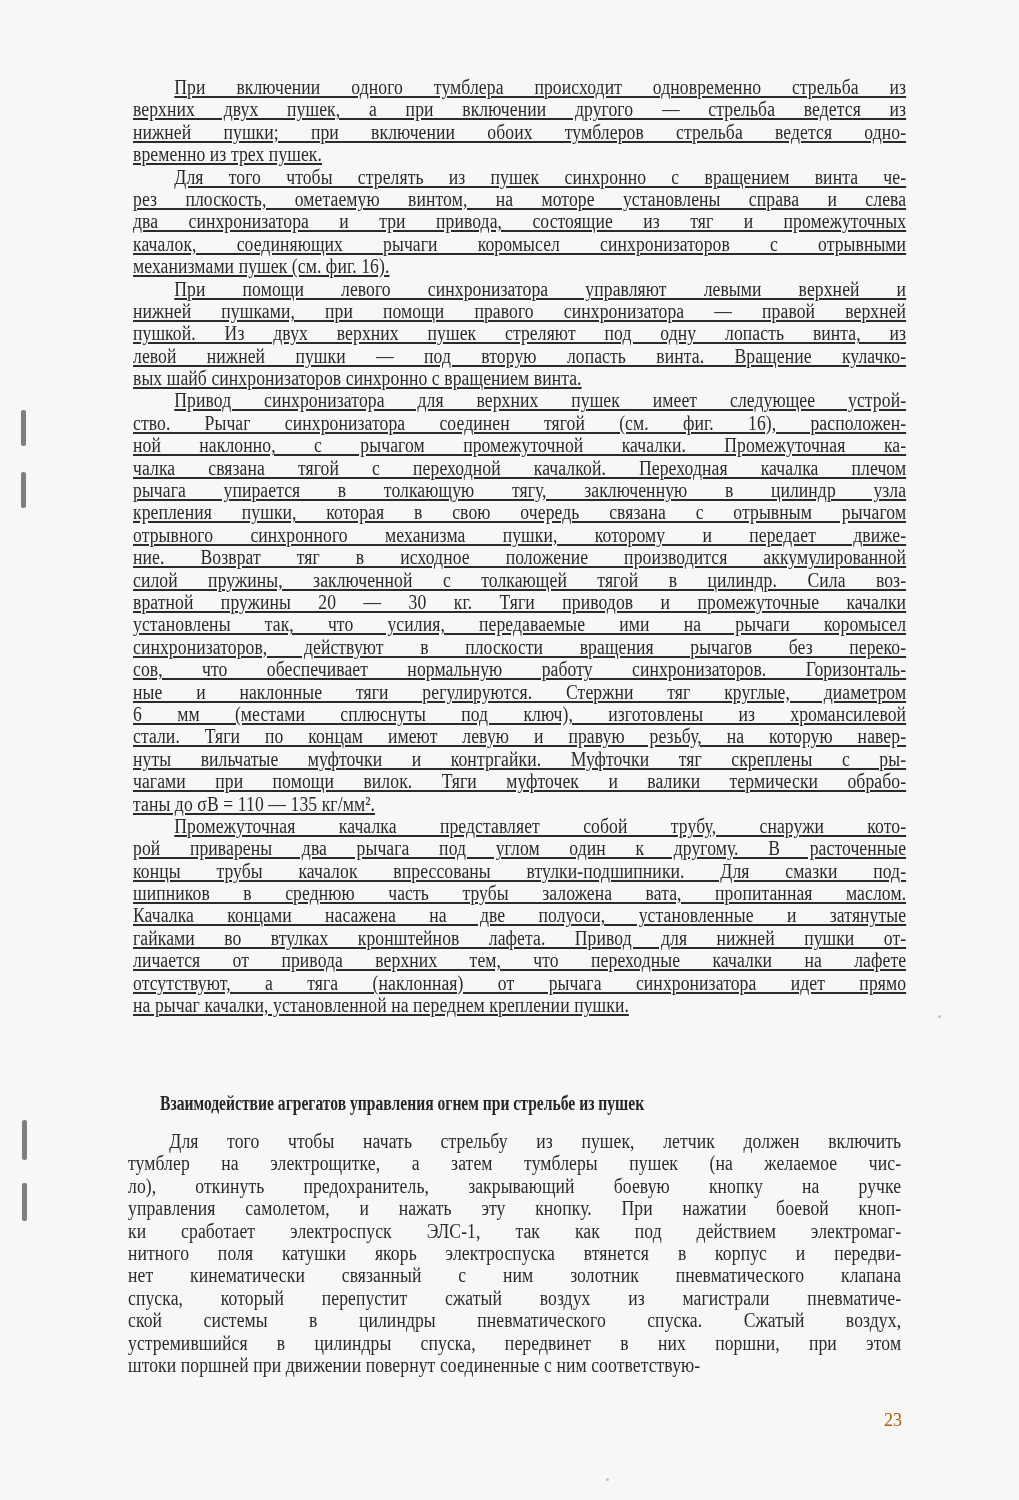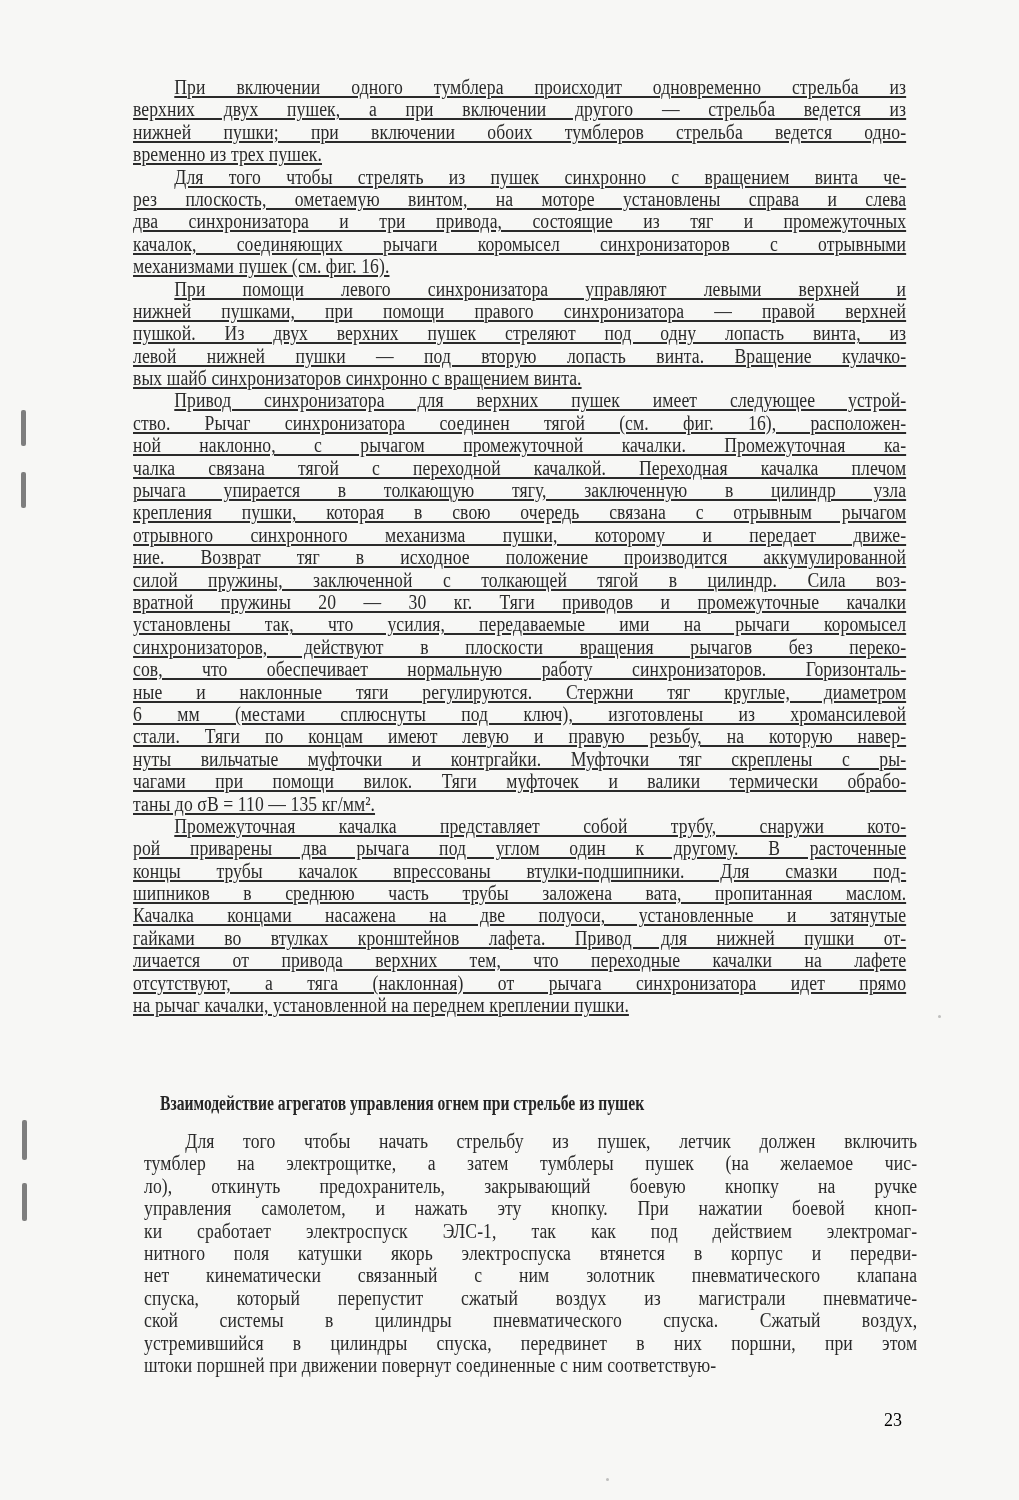--- a/index.html
+++ b/index.html
@@ -35,26 +35,26 @@
   .heading {
     position: absolute;
     left: 160px; top: 1092px;
     font-size: 20px;
     font-weight: bold;
     white-space: nowrap;
     transform: scaleX(0.78);
     transform-origin: left center;
     color: #262626;
   }
-  .section2 { position: absolute; left: 144px; top: 1130px; width: 773px; }
+  .section2 { position: absolute; left: 128px; top: 1130px; width: 773px; }
   .page-number {
     position: absolute;
     left: 884px; top: 1410px;
     font-size: 18px;
-    color: #000000;
+    color: #a16207;
   }
   .binding-mark {
     position: absolute;
     width: 5px;
     background: #555;
     border-radius: 2px;
     opacity: 0.75;
   }
   .speck {
     position: absolute; width: 3px; height: 3px; border-radius: 50%;

